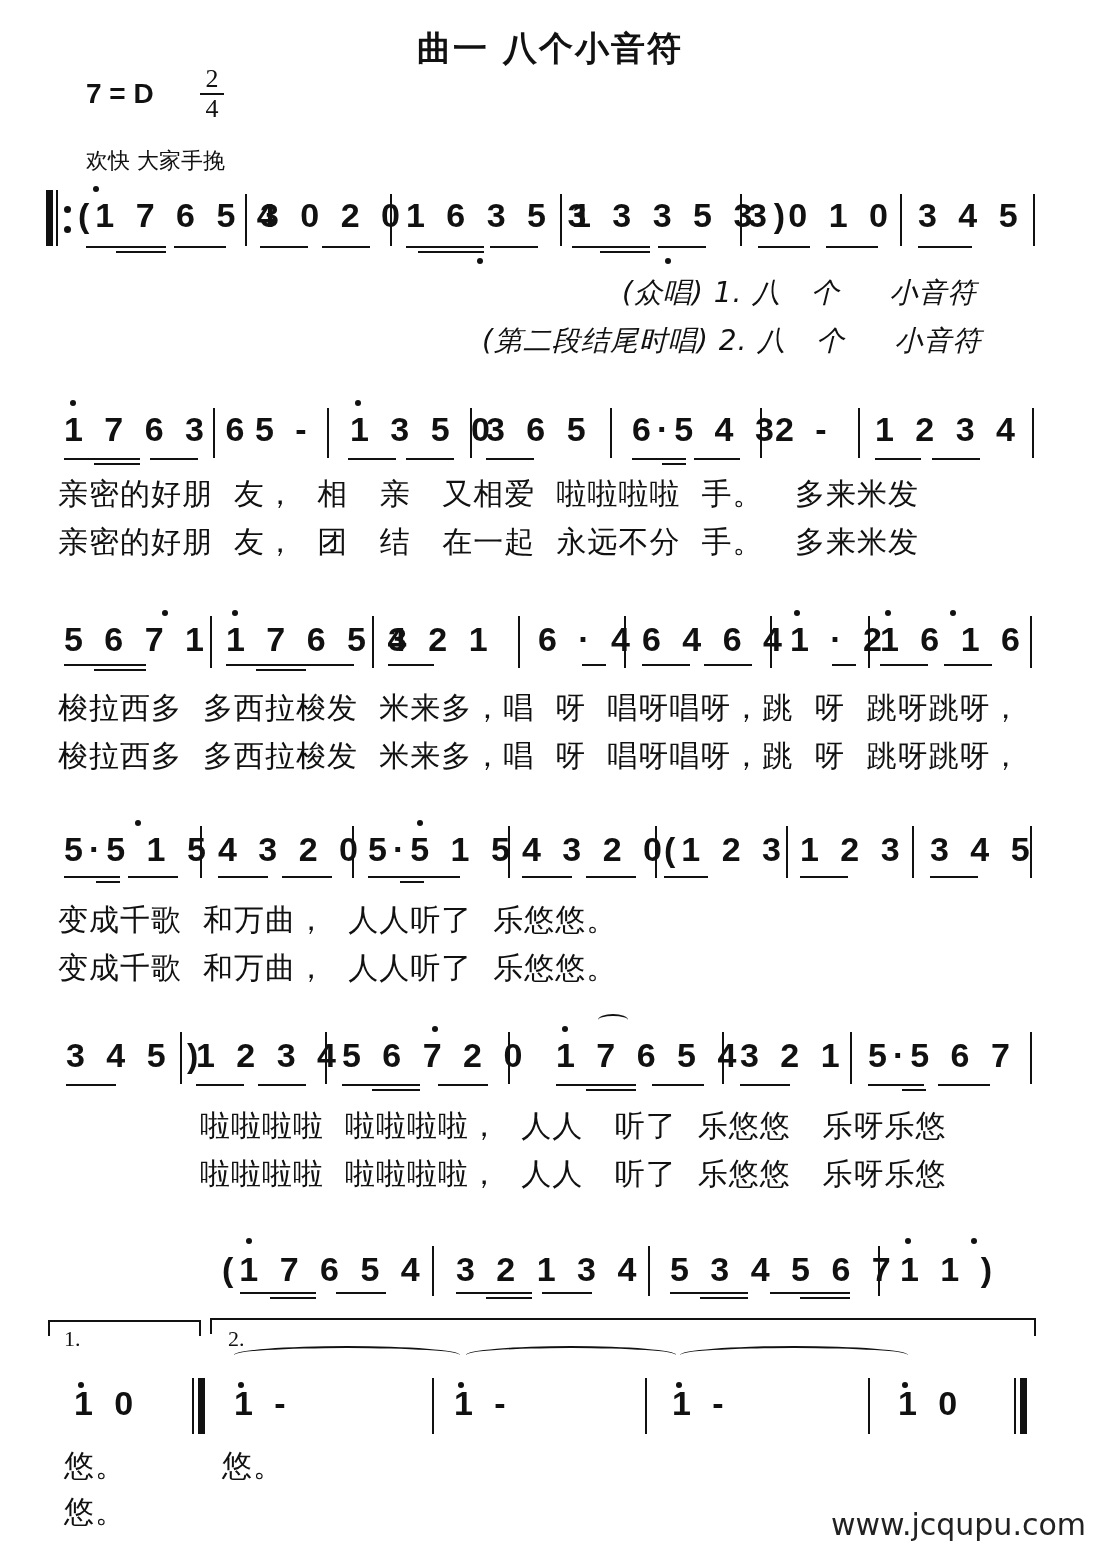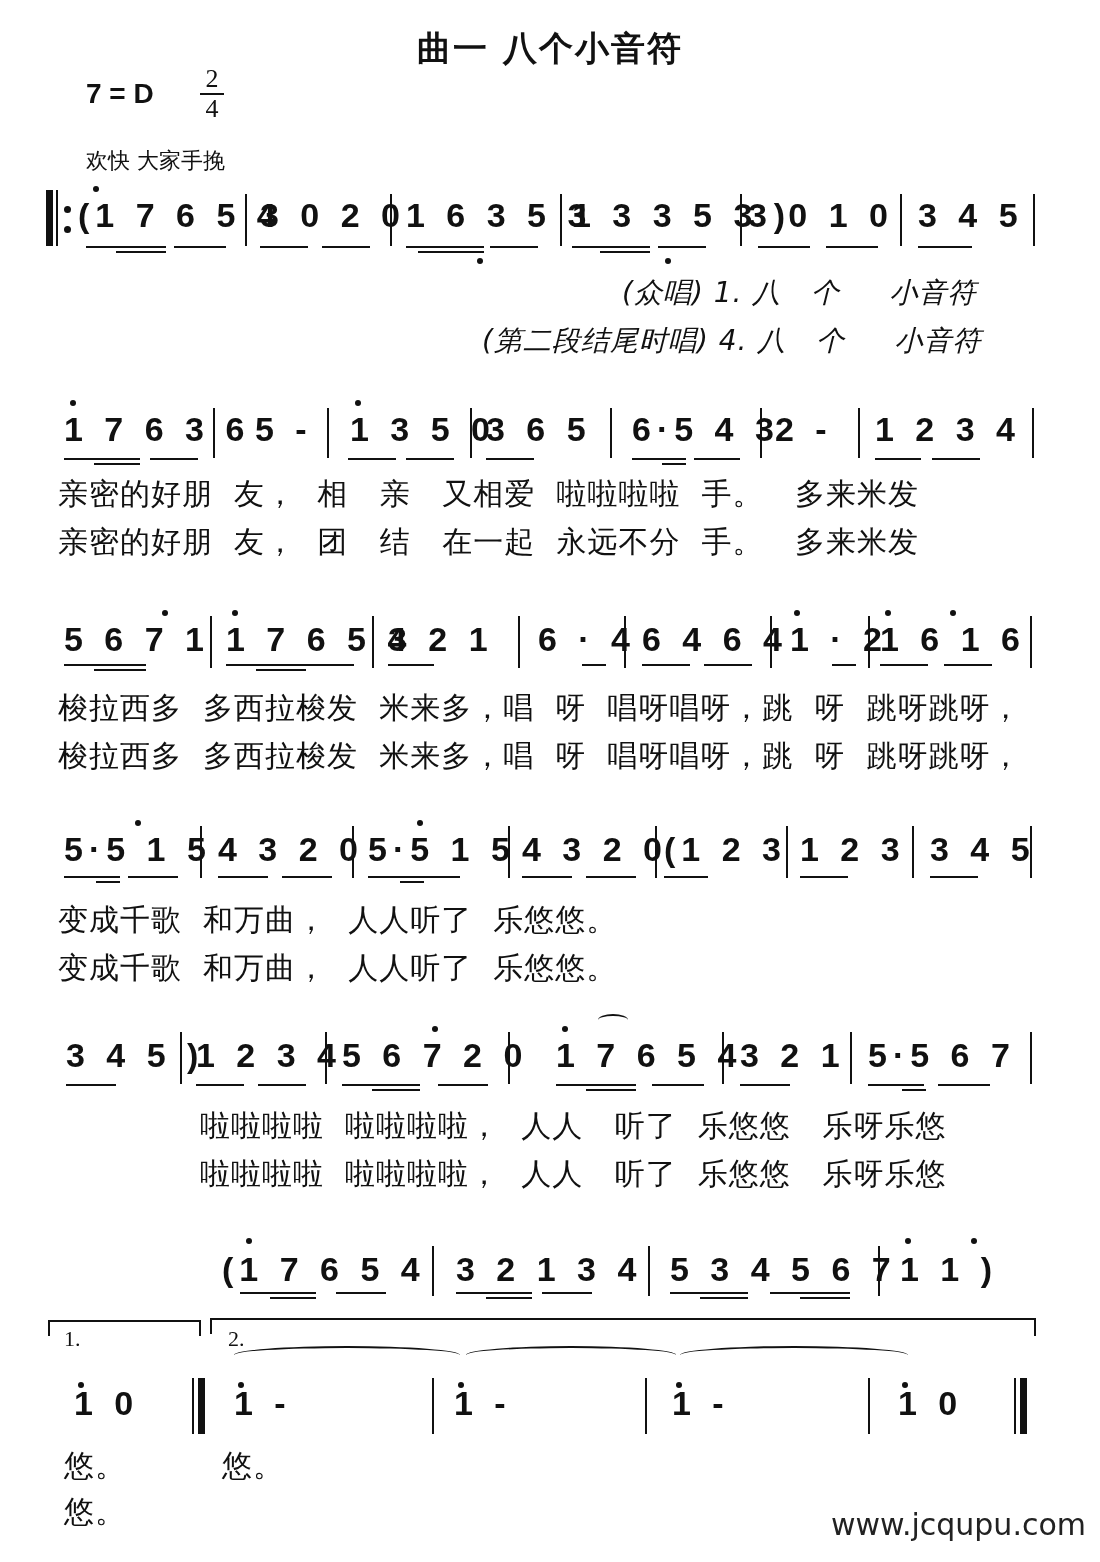--- a/index.html
+++ b/index.html
@@ -85,21 +85,21 @@
   <div class="notes" style="left:748px">3 0 1 0</div>
   <div class="ul" style="left:758px;top:62px;width:52px"></div>
   <div class="ul" style="left:826px;top:62px;width:52px"></div>
   <div class="bl" style="left:900px;top:10px;height:52px"></div>
 
   <div class="notes" style="left:918px">3 4 5</div>
   <div class="ul" style="left:918px;top:62px;width:54px"></div>
   <div class="bl" style="left:1033px;top:10px;height:52px"></div>
 
   <div class="lyric small" style="left:622px;top:90px">(众唱) 1. 八   个     小音符</div>
-  <div class="lyric small" style="left:482px;top:138px">(第二段结尾时唱) 4. 八   个     小音符</div>
+  <div class="lyric small" style="left:482px;top:138px">(第二段结尾时唱) 2. 八   个     小音符</div>
 </div>
 
 <div class="row" style="top:398px">
   <div class="notes" style="left:64px">1 7 6 3 6</div>
   <div class="dot" style="left:70px;top:2px"></div>
   <div class="ul" style="left:64px;top:60px;width:76px"></div>
   <div class="ul" style="left:94px;top:65px;width:46px"></div>
   <div class="ul" style="left:150px;top:60px;width:48px"></div>
   <div class="bl" style="left:213px;top:10px;height:50px"></div>
   <div class="notes" style="left:255px">5  -</div>

